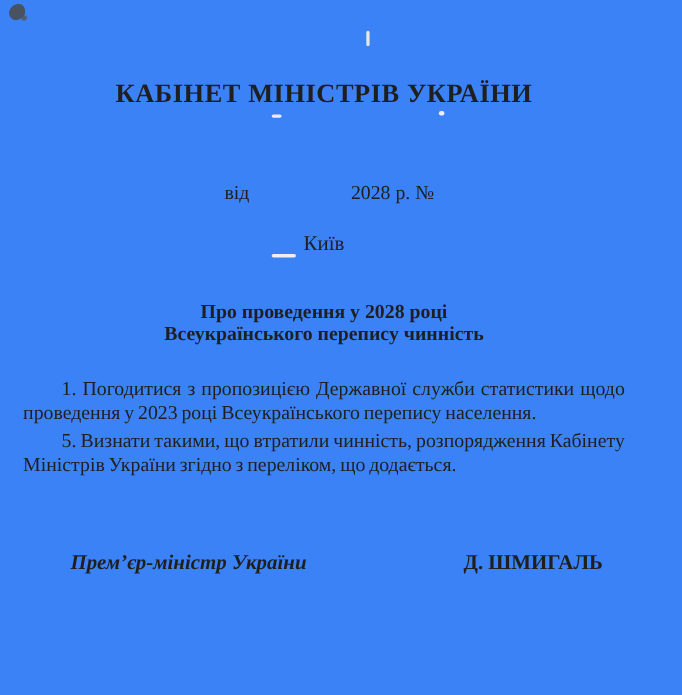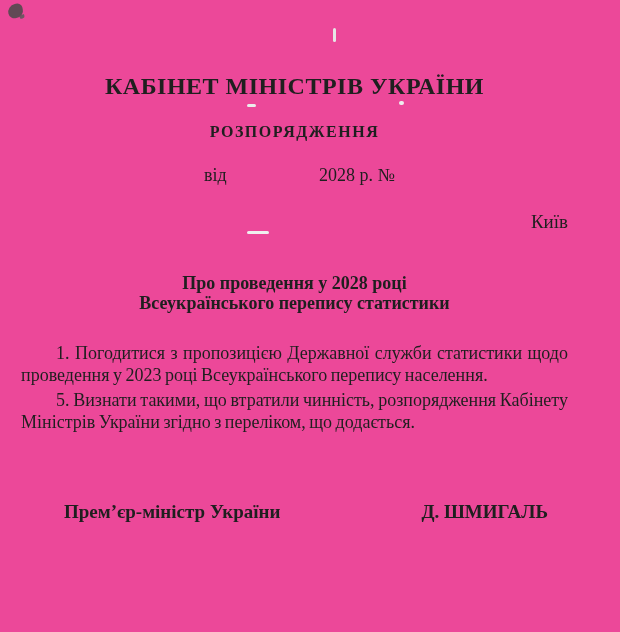--- a/index.html
+++ b/index.html
@@ -4,21 +4,21 @@
 <style>
   html, body {
     margin: 0;
     padding: 0;
     background: #ffffff;
   }
   .page {
     position: relative;
     width: 620px;
     height: 632px;
-    background: #ec4899;
+    background: #3b82f6;
     overflow: hidden;
     font-family: "Liberation Serif", "DejaVu Serif", serif;
     color: #1f1f1f;
   }
   .doc {
     position: absolute;
     left: 21px;
     top: 0;
     width: 547px;
     height: 632px;
@@ -51,21 +51,21 @@
     height: 22px;
     font-size: 18px;
     line-height: 1.1;
   }
   .date-from { position: absolute; left: 183px; }
   .date-year { position: absolute; left: 298px; white-space: nowrap; }
   .city {
     position: absolute;
     top: 212px;
     width: 100%;
-    text-align: right;
+    text-align: center;
     font-size: 19px;
     line-height: 1.1;
   }
   .title {
     position: absolute;
     top: 273px;
     width: 100%;
     text-align: center;
     font-weight: bold;
     font-size: 18px;
@@ -86,21 +86,21 @@
   }
   .signature {
     position: absolute;
     top: 502px;
     width: 100%;
     height: 24px;
     font-weight: bold;
     font-size: 19px;
     line-height: 1.1;
   }
-  .sig-position { position: absolute; left: 43px; white-space: nowrap; }
+  .sig-position { position: absolute; left: 43px; white-space: nowrap; font-style: italic; }
   .sig-name { position: absolute; right: 20px; white-space: nowrap; }
 
   
   .corner-blob {
     position: absolute;
     left: 8px;
     top: 4px;
     width: 15px;
     height: 14px;
     background: #4a4a4a;
@@ -123,32 +123,31 @@
   <div class="corner-blob"></div>
   <div class="speck speck-a"></div>
   <div class="speck speck-b"></div>
   <div class="speck speck-c"></div>
   <div class="speck speck-d"></div>
 
   <div class="doc">
 
     <div class="org-name">КАБІНЕТ МІНІСТРІВ УКРАЇНИ</div>
 
-    <div class="doc-type">РОЗПОРЯДЖЕННЯ</div>
 
     <div class="date-line">
       <span class="date-from">від</span>
       <span class="date-year">2028 р. №</span>
     </div>
 
     <div class="city">Київ</div>
 
     <div class="title">
       <div>Про проведення у 2028 році</div>
-      <div>Всеукраїнського перепису статистики</div>
+      <div>Всеукраїнського перепису чинність</div>
     </div>
 
     <div class="body-text">
       <p>1. Погодитися з пропозицією Державної служби статистики щодо проведення у 2023 році Всеукраїнського перепису населення.</p>
       <p>5. Визнати такими, що втратили чинність, розпорядження Кабінету Міністрів України згідно з переліком, що додається.</p>
     </div>
 
     <div class="signature">
       <span class="sig-position">Прем’єр-міністр України</span>
       <span class="sig-name">Д. ШМИГАЛЬ</span>

